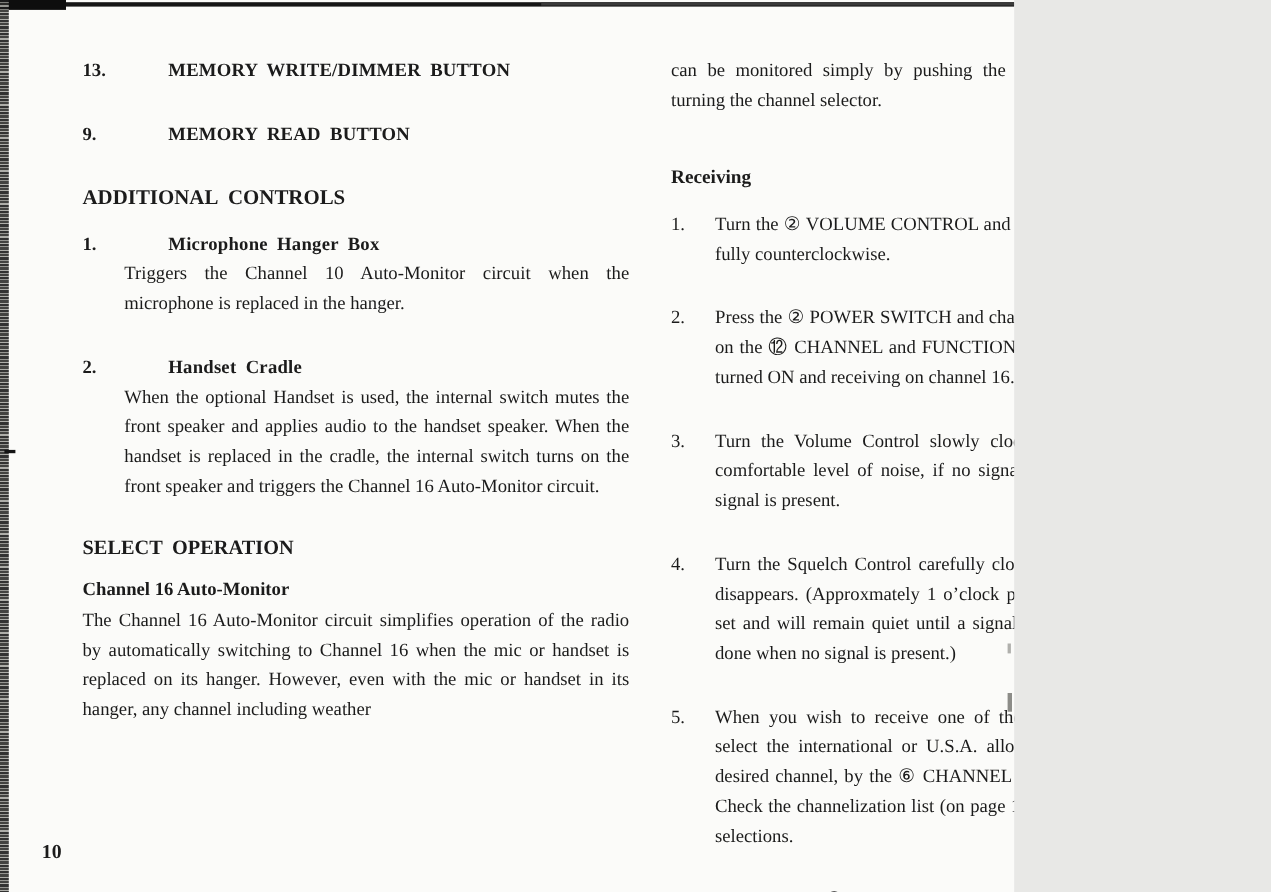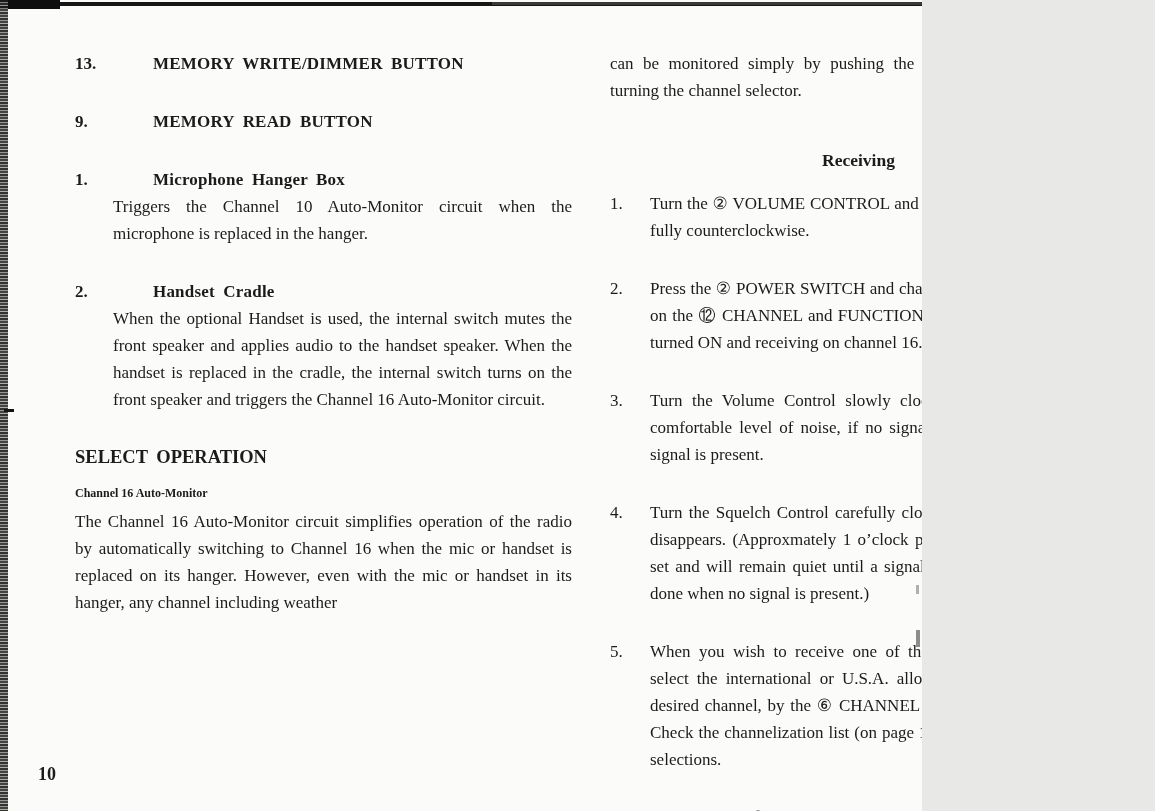--- a/index.html
+++ b/index.html
@@ -44,22 +44,22 @@
   .sec { display:grid; grid-template-columns:38px 1fr; margin-bottom:31px; }
   .sec-r { grid-template-columns:40px 1fr; }
   .sec .num { font-weight:bold; }
   .sec-r .num { font-weight:normal; }
   .sec .ttl { font-weight:bold; letter-spacing:.2px; word-spacing:4px;margin-left:40px; }
   .sec .bdy { grid-column:2; }
 
   .h-additional { font-weight:bold; font-size:19px; word-spacing:5px; margin:3px 0 15px 0; }
   .h-operation  { font-weight:bold; font-size:21px; letter-spacing:.3px; margin:16px 0 12px 0; }
   .h-basic      { font-weight:bold; font-size:18.5px; word-spacing:4px; margin:0 0 9px 0; }
-  .h-ch16       { font-weight:bold; font-size:12px; margin:0 0 1px 0; }
-  .h-receiving  { font-weight:bold; font-size:17.5px; margin:10px 0 16px 0;text-align:center; }
+  .h-ch16       { font-weight:bold; font-size:17px; margin:0 0 1px 0; }
+  .h-receiving  { font-weight:bold; font-size:17.5px; margin:10px 0 16px 0; }
 
   .intro { margin-bottom:43px; }
   .cont  { margin-left:40px; margin-bottom:30px; }
 
   .page-number {
     position:absolute; left:38px; top:764px;
     font-weight:bold; font-size:18px;
   }
 </style>
 </head>
@@ -78,20 +78,21 @@
     <div class="sec">
       <span class="num">13.</span>
       <span class="ttl">MEMORY WRITE/DIMMER BUTTON</span>
     </div>
 
     <div class="sec">
       <span class="num">9.</span>
       <span class="ttl">MEMORY READ BUTTON</span>
     </div>
 
+    <div class="h-additional">ADDITIONAL CONTROLS</div>
 
     <div class="sec">
       <span class="num">1.</span>
       <span class="ttl">Microphone Hanger Box</span>
       <p class="bdy">Triggers the Channel 10 Auto-Monitor circuit when the microphone is replaced in the hanger.</p>
     </div>
 
     <div class="sec">
       <span class="num">2.</span>
       <span class="ttl">Handset Cradle</span>

